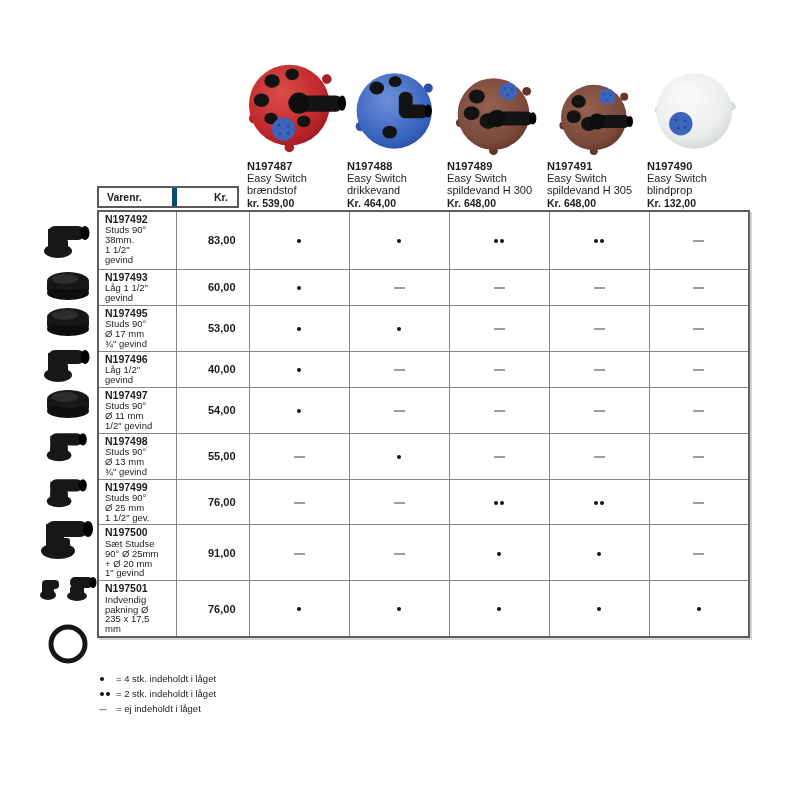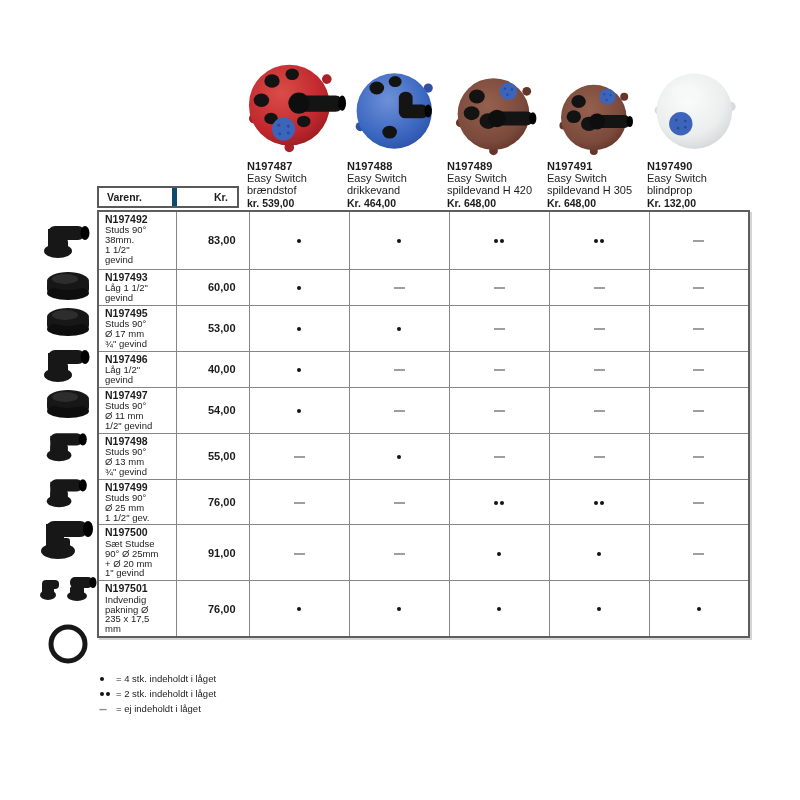--- a/index.html
+++ b/index.html
@@ -129,21 +129,21 @@
     <ellipse cx="27" cy="28" rx="9" ry="8" fill="#131313"></ellipse>
     <ellipse cx="21" cy="47" rx="9" ry="8" fill="#131313"></ellipse>
     <ellipse cx="40" cy="56" rx="10" ry="9" fill="#131313"></ellipse>
     <rect x="46" y="45" width="46" height="16" rx="8" fill="#141414"></rect>
     <circle cx="50" cy="53" r="10" fill="#0e0e0e"></circle>
     <ellipse cx="91" cy="53" rx="4" ry="7" fill="#000"></ellipse>
           </svg>
         </div>
         <div class="pcode">N197489</div>
         <div class="pname">Easy Switch</div>
-        <div class="pname">spildevand H 420</div>
+        <div class="pname">spildevand H 300</div>
         <div class="pprice">Kr. 648,00</div>
       </div>
       <div class="product-card" style="left: 547px;">
         <div class="pimg">
   <svg width="80" height="77" viewBox="0 0 100 96">
     <defs>
               <radialGradient id="g4" cx="42%" cy="38%" r="78%">
       <stop offset="0" stop-color="#96604e"></stop>
                 <stop offset=".65" stop-color="#7a4a3c"></stop>
                 <stop offset="1" stop-color="#58281e"></stop>

